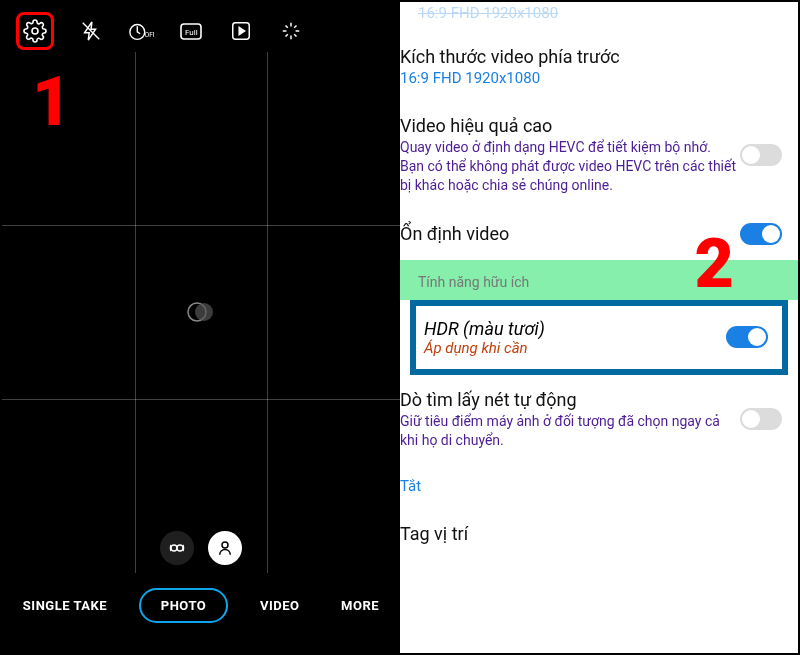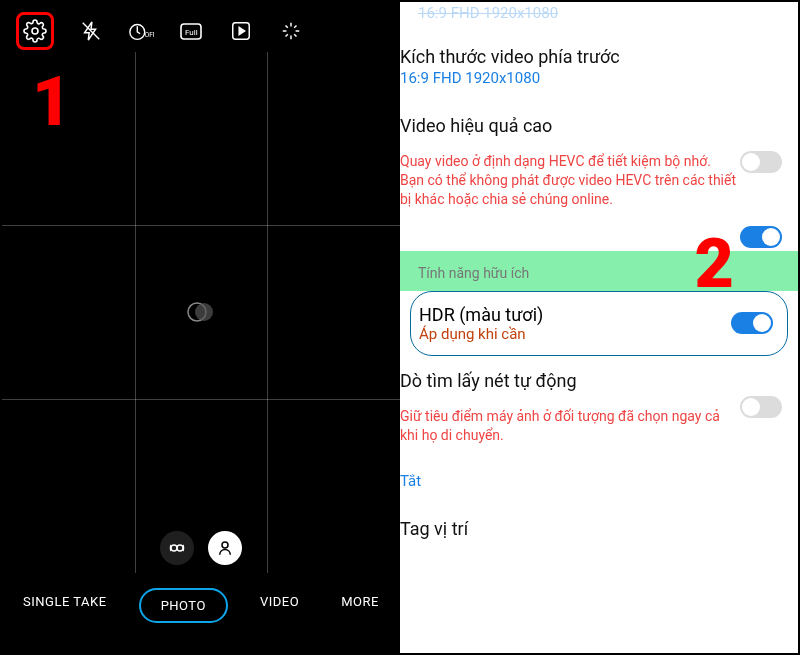--- a/index.html
+++ b/index.html
@@ -58,22 +58,22 @@
     display:flex; gap:14px; align-items:center;
   }
   .lens {
     width: 34px; height: 34px; border-radius: 50%;
     display:flex; align-items:center; justify-content:center;
     background: rgba(255,255,255,0.12);
   }
   .lens.active { background: #fff; color:#000; }
   .mode-row {
     position:absolute; bottom:30px; left:0; right:0;
-    display:flex; justify-content:space-around; align-items:flex-start;
-    font-size: 13px; font-weight:400; letter-spacing:0.5px;
+    display:flex; justify-content:space-around; align-items:center;
+    font-size: 13px; font-weight:700; letter-spacing:0.5px;
   }
   .mode-row .mode { padding: 6px 10px; }
   .mode-row .photo {
     border: 2px solid #0ea5e9; border-radius: 20px; padding: 8px 20px;
   }
 
   
   .right-panel {
     width: 400px;
     height: 100%;
@@ -86,42 +86,43 @@
     color: #1b80e4;
     font-size: 15px;
     padding: 2px 18px 10px;
   }
   .setting {
     padding: 14px 0;
     position: relative;
   }
   .setting .title { font-size: 18px; color: #111; margin-bottom: 2px; }
   .setting .sub { font-size: 15px; color: #1b80e4; }
-  .setting .desc { font-size: 14px; color: #ef4444; line-height: 1.35; margin-top:16px; padding-right: 60px;}
+  .setting .desc { font-size: 14px; color: #4c1d95; line-height: 1.35; margin-top:2px; padding-right: 60px;}
   .toggle {
     position: absolute; right: 16px; top: 50%; transform: translateY(-50%);
     width: 42px; height: 22px; border-radius: 12px;
     background: #dcdcdc;
   }
   .toggle::after {
     content:""; position:absolute; width:18px; height:18px; border-radius:50%;
     background:#fff; top:2px; left:2px;
   }
   .toggle.on { background:#1b80e4; }
   .toggle.on::after { left:auto; right:2px; }
   .section-head {
     background:#86efac; color:#777; font-size:14px;
     padding: 14px 18px 10px;
   }
   .red-box {
-    border: 1px solid #0369a1;
-    border-radius: 22px;
+    border: 6px solid #0369a1;
+    border-radius: 0;
     margin: 0 10px;
     padding: 12px 8px;
     position: relative;
+    font-style: italic;
   }
   .right-panel .n2pos { position:absolute; color:red; font-size:68px; font-weight:900; top:222px; right:64px;}
 </style>
 </head>
 <body>
 
 <div class="left-panel">
   <div class="cam-toolbar">
     <div class="gear-box">
       <div class="tool">
@@ -211,20 +212,21 @@
     <div class="sub">16:9 FHD 1920x1080</div>
   </div>
 
   <div class="setting">
     <div class="title">Video hiệu quả cao</div>
     <div class="desc">Quay video ở định dạng HEVC để tiết kiệm bộ nhớ. Bạn có thể không phát được video HEVC trên các thiết bị khác hoặc chia sẻ chúng online.</div>
     <div class="toggle"></div>
   </div>
 
   <div class="setting">
+    <div class="title">Ổn định video</div>
     <div class="toggle on"></div>
   </div>
 
   <div class="n2pos">2</div>
 
   <div class="section-head">Tính năng hữu ích</div>
 
   <div class="red-box">
     <div style="position:relative">
       <div class="title" style="font-size:18px">HDR (màu tươi)</div>

